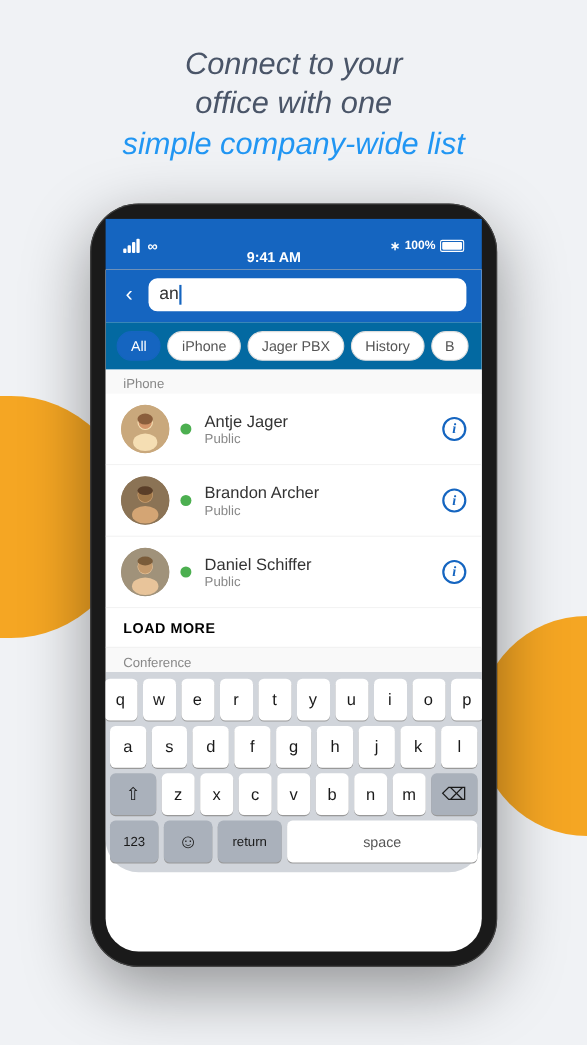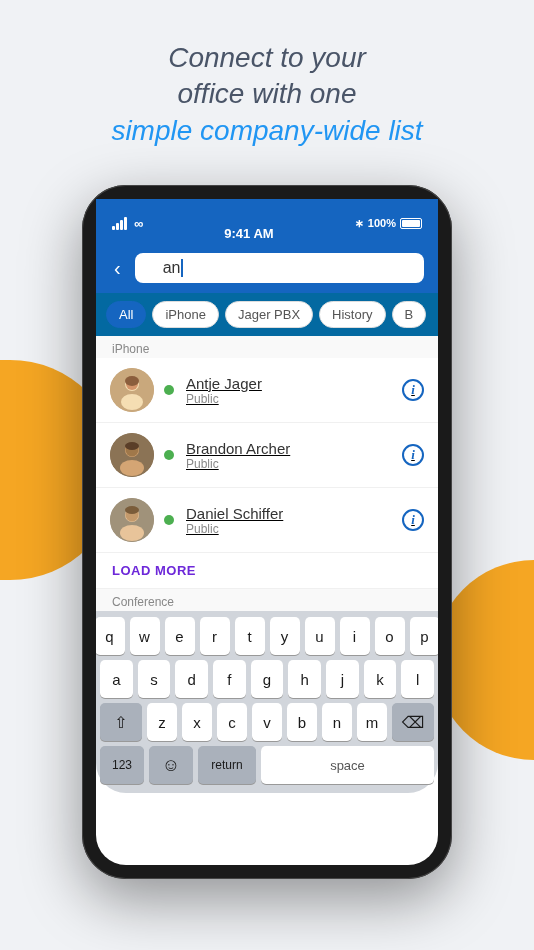--- a/index.html
+++ b/index.html
@@ -107,21 +107,21 @@
     .back-btn {
       color: white;
       font-size: 20px;
       cursor: pointer;
       padding: 2px 4px;
     }
     .search-input-box {
       flex: 1;
       background: white;
       border-radius: 8px;
-      padding: 6px 28px;
+      padding: 6px 10px;
       font-size: 16px;
       color: #333;
       display: flex;
       align-items: flex-start;
     }
     .search-cursor {
       display: inline-block;
       width: 2px;
       height: 18px;
       background: #1565c0;
@@ -164,21 +164,20 @@
     }
 
     
     .contact-item {
       display: flex;
       align-items: center;
       padding: 10px 14px;
       border-bottom: 1px solid #f0f0f0;
       gap: 10px;
       background: white;
-      text-decoration: underline;
     }
     .avatar {
       width: 44px;
       height: 44px;
       border-radius: 50%;
       background: #ddd;
       overflow: hidden;
       flex-shrink: 0;
       display: flex;
       align-items: center;
@@ -209,21 +208,21 @@
       font-size: 13px;
       font-weight: 700;
       cursor: pointer;
       font-style: italic;
       font-family: serif;
     }
 
     .load-more {
       padding: 10px 16px;
       font-size: 13px;
-      color: #6d28d9;
+      color: #000000;
       font-weight: 600;
       letter-spacing: 0.5px;
       background: white;
       border-bottom: 1px solid #f0f0f0;
       cursor: pointer;
     }
 
     
     .keyboard {
       background: #d1d5db;

